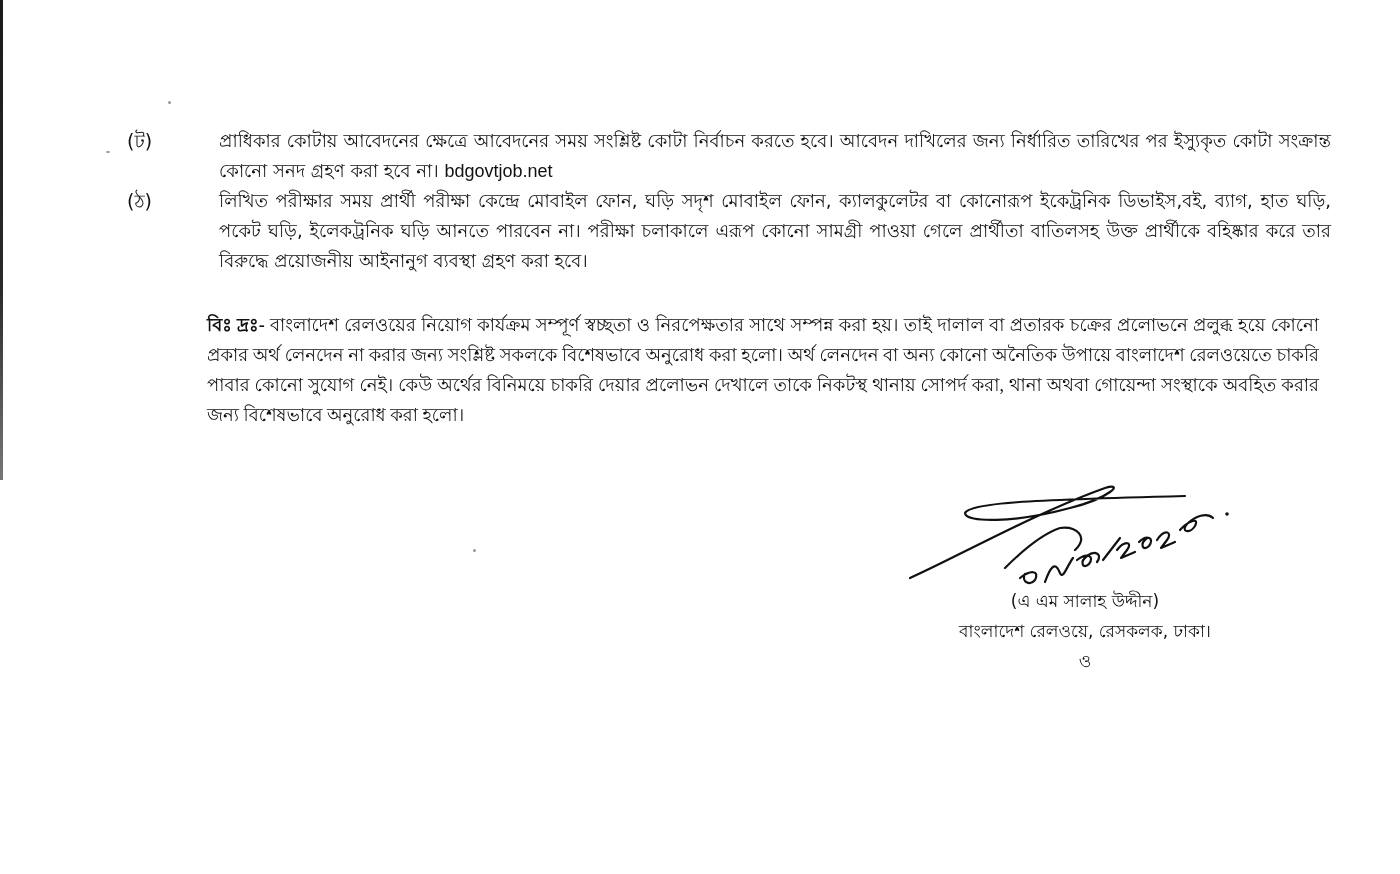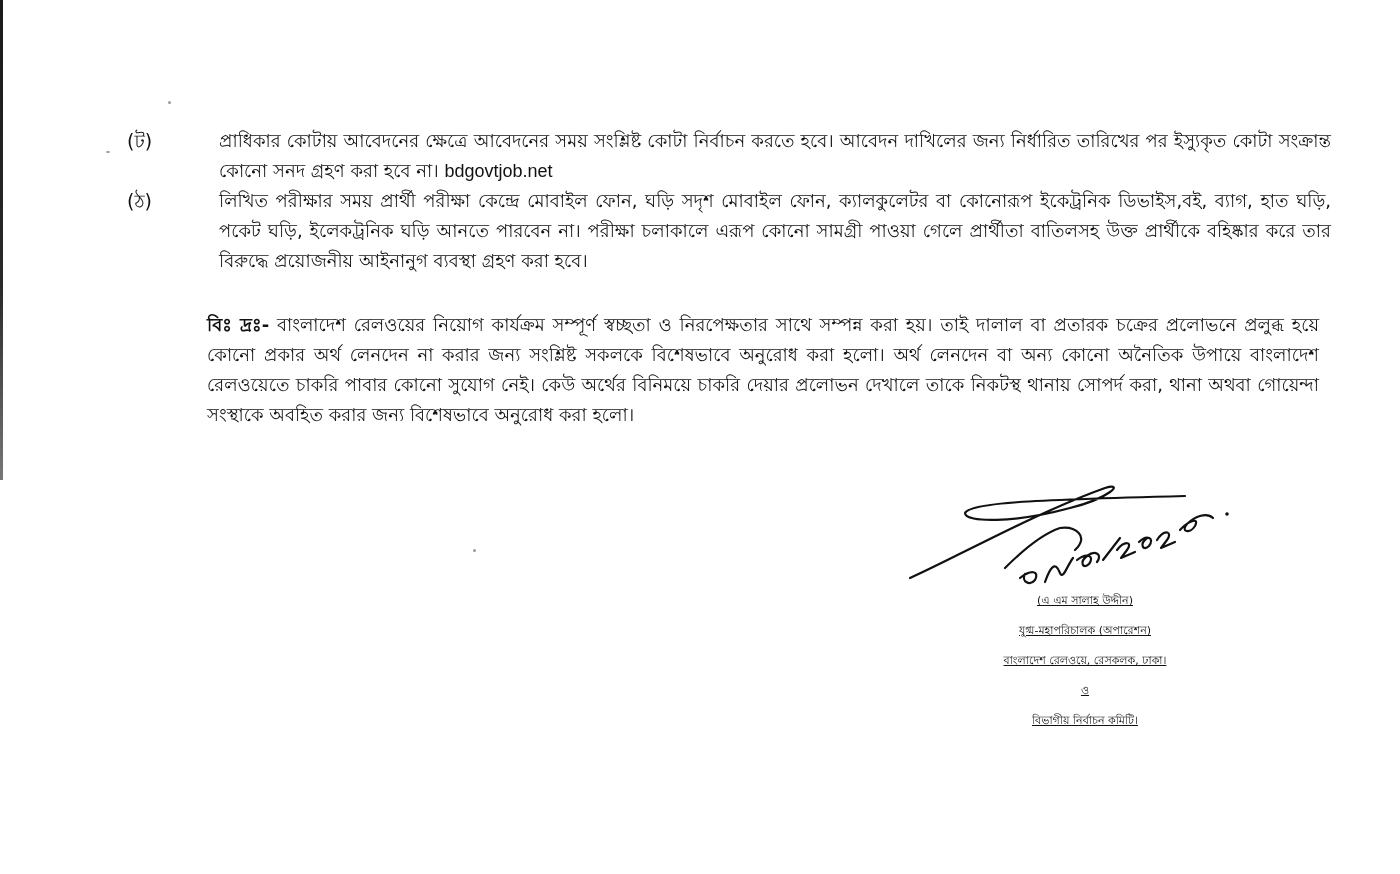--- a/index.html
+++ b/index.html
@@ -56,39 +56,39 @@
     }
     .note {
       position: absolute;
       left: 207px;
       top: 310px;
       width: 1112px;
       font-size: 18px;
       line-height: 30px;
       text-align: justify;
       text-align-last: left;
+      font-family: Liberation Serif, serif;
     }
     .note-label { font-weight: bold; }
 
     .signature {
       position: absolute;
       left: 895px;
       top: 478px;
       width: 350px;
       height: 110px;
     }
     .sig-block {
       position: absolute;
       left: 880px;
       top: 586px;
       width: 410px;
       text-align: center;
-      font-size: 11px;
+      font-size: 17px;
       line-height: 30px;
-      text-decoration: underline;
     }
   </style>
 </head>
 <body>
 
 <div class="scan-edge"></div>
 <div class="speck" style="left:168px;top:101px;width:3px;height:3px;"></div>
 <div class="speck" style="left:106px;top:151px;width:4px;height:2px;"></div>
 <div class="speck" style="left:473px;top:549px;width:3px;height:3px;"></div>
 
@@ -121,17 +121,15 @@
     <path d="M222 72 C 230 62, 238 64, 232 72 L 226 80 L 240 74"></path>
     <path d="M244 64 C 252 56, 260 60, 254 68 C 248 74, 244 66, 252 60"></path>
     <path d="M262 62 C 270 50, 278 54, 272 62 L 266 70 L 280 64"></path>
     <path d="M285 52 C 292 44, 305 38, 300 48 C 295 56, 285 54, 292 46 C 300 38, 312 34, 318 40"></path>
   </g>
   <circle cx="332" cy="36" r="1.8" fill="#111"></circle>
 </svg>
 
 <div class="sig-block">
   <div>(এ এম সালাহ উদ্দীন)</div>
-  <div>যুগ্ম-মহাপরিচালক (অপারেশন)</div>
   <div>বাংলাদেশ রেলওয়ে, রেসকলক, ঢাকা।</div>
   <div>ও</div>
-  <div>বিভাগীয় নির্বাচন কমিটি।</div>
 </div>
 
 </body></html>

